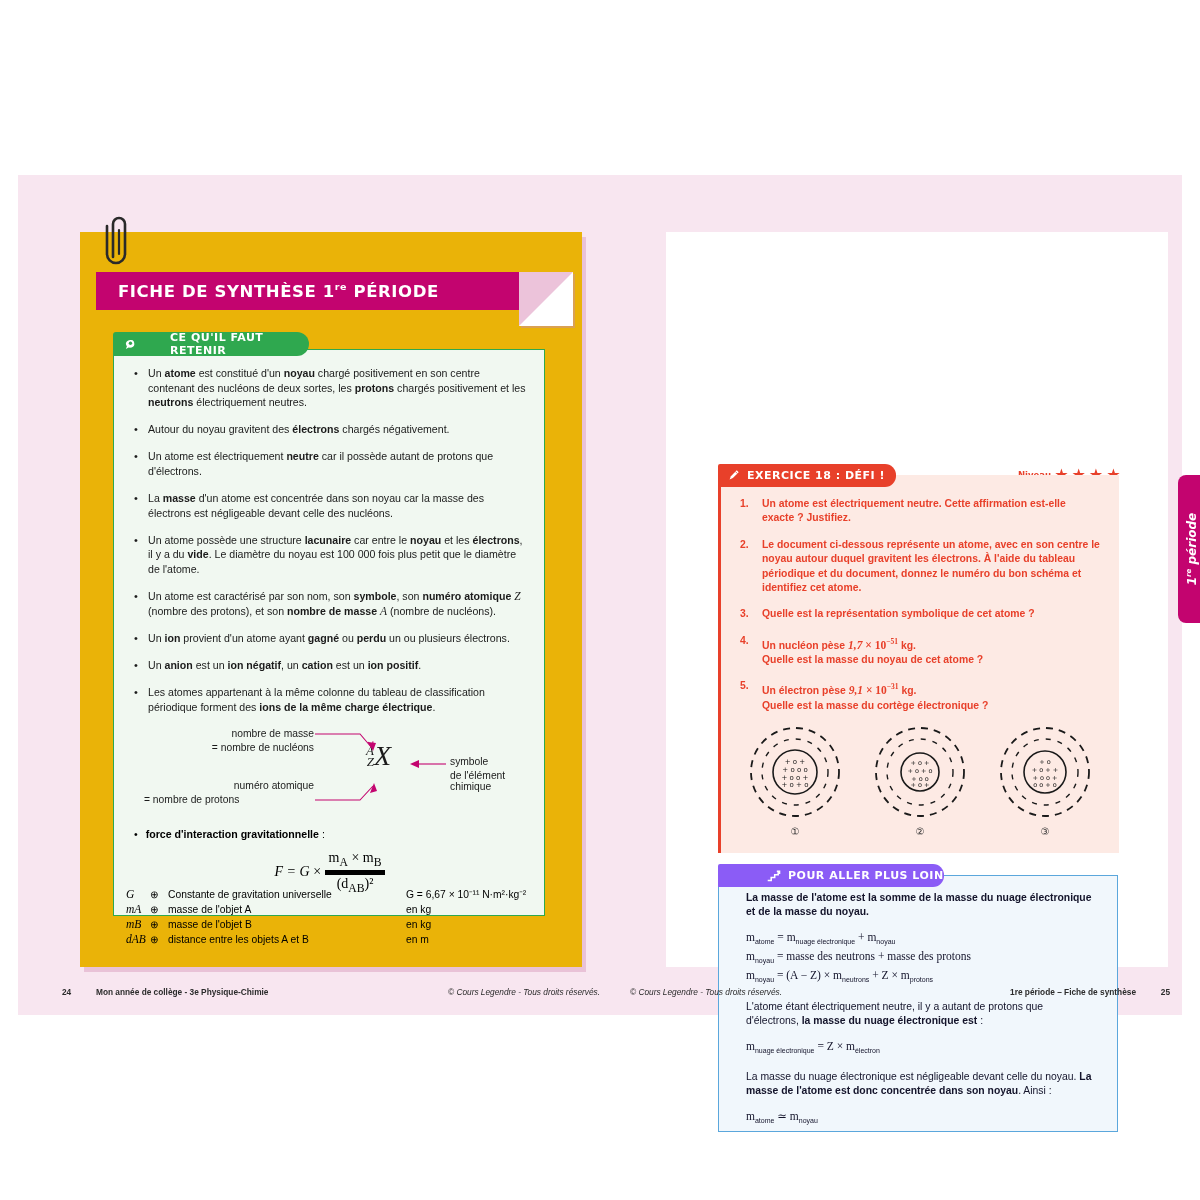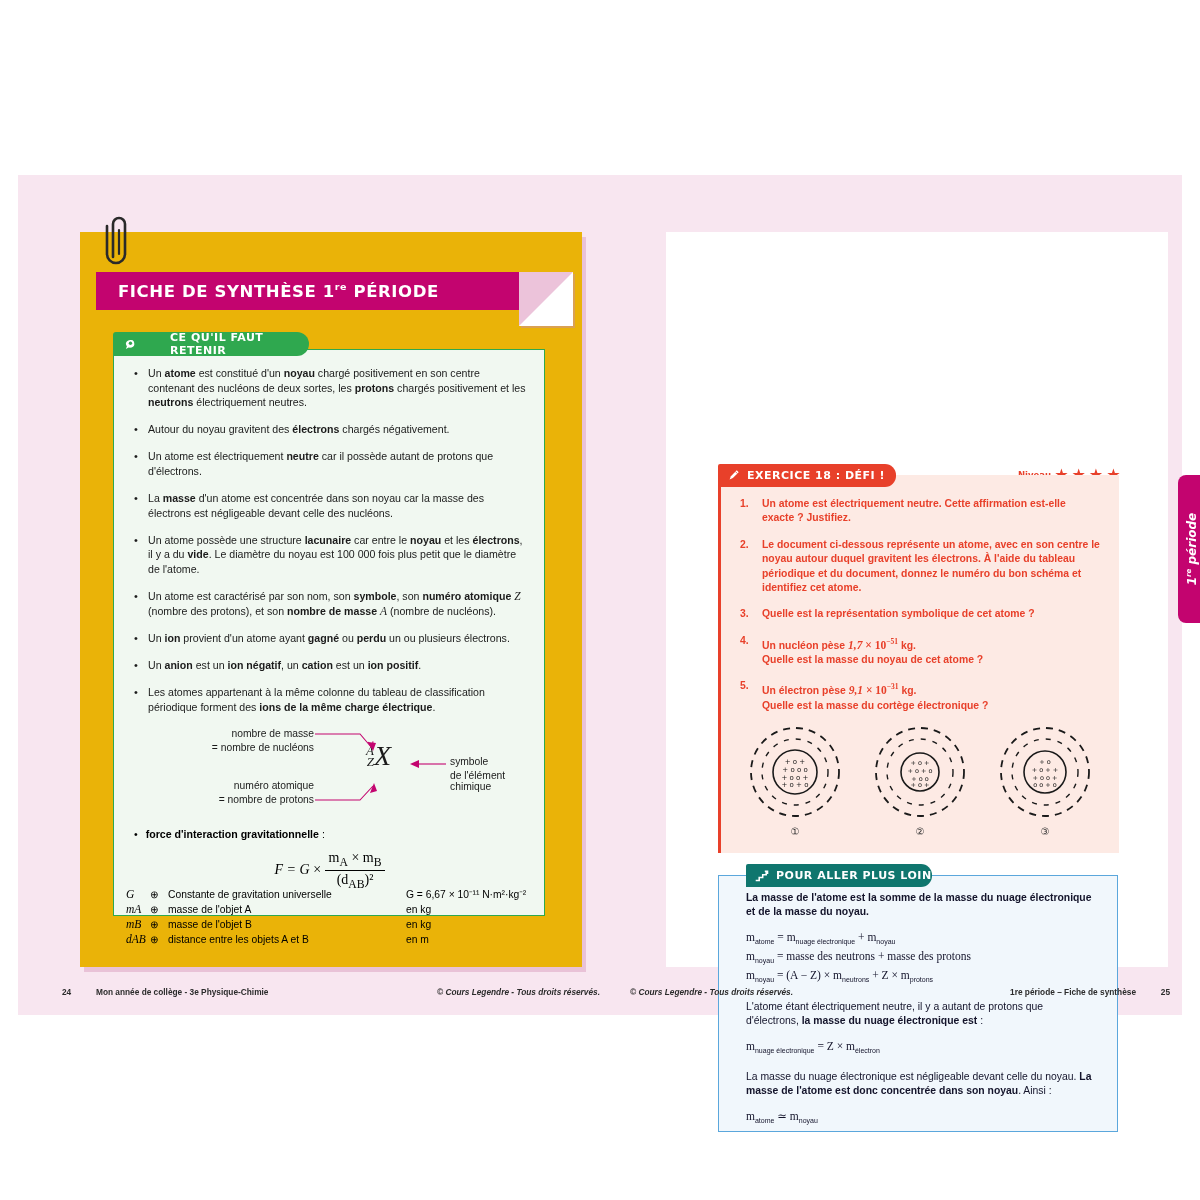--- a/index.html
+++ b/index.html
@@ -74,51 +74,51 @@
   .bl{display:flex;margin-bottom:12.5px;}
   .bl .dot{width:14px;flex:0 0 14px;font-size:11px;line-height:14.6px;}
   .bl .txt{flex:1;}
   b{font-weight:bold;}
   i.mathit{font-family:"Liberation Serif", serif;font-style:italic;font-size:11.5px;}
   
   .symdiag{position:absolute;left:40px;top:492px;width:420px;height:92px;font-size:10.3px;color:#1b1b1b;}
   .sd-l1{position:absolute;left:34px;top:4px;text-align:right;width:160px;}
   .sd-l2{position:absolute;left:24px;top:18px;text-align:right;width:170px;}
   .sd-l3{position:absolute;left:34px;top:56px;text-align:right;width:160px;}
-  .sd-l4{position:absolute;left:24px;top:70px;text-align:right;width:170px;}
+  .sd-l4{position:absolute;left:24px;top:70px;width:170px;}
   .sd-ax{position:absolute;left:246px;top:16px;font-family:"Liberation Serif", serif;font-style:italic;}
   .sd-ax .az{display:inline-block;font-size:13px;line-height:11px;text-align:right;vertical-align:middle;}
   .sd-ax .xx{font-size:28px;vertical-align:middle;}
   .sd-r1{position:absolute;left:330px;top:32px;}
   .sd-r2{position:absolute;left:330px;top:46px;}
   
   .fbullet{position:absolute;left:54px;top:596px;width:392px;font-size:10.6px;}
   .bigformula{
     position:absolute;left:40px;top:618px;width:420px;text-align:center;
     font-family:"Liberation Serif", serif;font-size:14px;
   }
   .frac{display:inline-block;vertical-align:middle;text-align:center;}
-  .frac .num{display:block;border-bottom:1px solid #000000;padding:0 4px 1px;}
+  .frac .num{display:block;border-bottom:5px solid #000000;padding:0 4px 1px;}
   .frac .den{display:block;padding:1px 4px 0;}
   .deftable{
     position:absolute;left:46px;top:655px;width:420px;
     font-size:10.3px;line-height:15px;
   }
   .deftable .row{display:flex;align-items:baseline;}
   .deftable .sym{width:24px;font-family:"Liberation Serif", serif;font-style:italic;font-size:11.5px;}
   .deftable .arw{width:18px;}
   .deftable .desc{width:238px;}
   .deftable .unit{flex:1;}
   
   .footer{position:absolute;top:812px;height:14px;font-size:8.3px;font-weight:bold;color:#2b2b2b;}
   .f-left{left:44px;width:560px;}
   .f-right{left:612px;width:540px;}
   .f-row{display:flex;align-items:center;width:100%;}
   .f-pg{width:34px;}
-  .f-cp{font-style:italic;font-weight:bold;}
+  .f-cp{font-style:italic;font-weight:normal;}
   
   .exbox{
     position:absolute;left:700px;top:300px;
     width:398px;height:378px;
     background:#fdeae4;border-left:3px solid #e8402a;
   }
   .tab-red{
     position:absolute;left:700px;top:289px;
     width:178px;height:23px;background:#e8402a;
     border-radius:2px 11px 11px 0;
@@ -139,24 +139,24 @@
   .atoms{position:absolute;left:722px;top:549px;width:360px;height:110px;}
   .atomwrap{position:absolute;width:110px;text-align:center;}
   .atomnum{font-size:10px;color:#333;margin-top:2px;}
   
   .bluebox{
     position:absolute;left:700px;top:700px;
     width:398px;height:255px;
     background:#f1f7fc;border:1px solid #5ba7dc;
   }
   .tab-blue{
-    position:absolute;left:728px;top:689px;
-    width:186px;height:23px;background:#0f766e;
+    position:absolute;left:700px;top:689px;
+    width:186px;height:23px;background:#8b5cf6;
     border-radius:2px 11px 11px 0;
-    display:flex;align-items:center;z-index:2;
+    display:flex;align-items:center;z-index:2;padding-left:40px;
   }
   .bbody{position:absolute;left:728px;top:716px;width:348px;
     font-size:10.4px;line-height:14.4px;color:#14142b;}
   .bbody p{margin:0 0 9px;}
   .mrow{font-family:"Liberation Serif", serif;font-size:11.5px;line-height:15px;}
   .mrow .sub{font-size:7px;vertical-align:sub;font-style:normal;font-family:"Liberation Sans",sans-serif;}
   .mi{font-style:italic;}
   .mblock{margin:10px 0 12px;}
   
   .sidetab{

